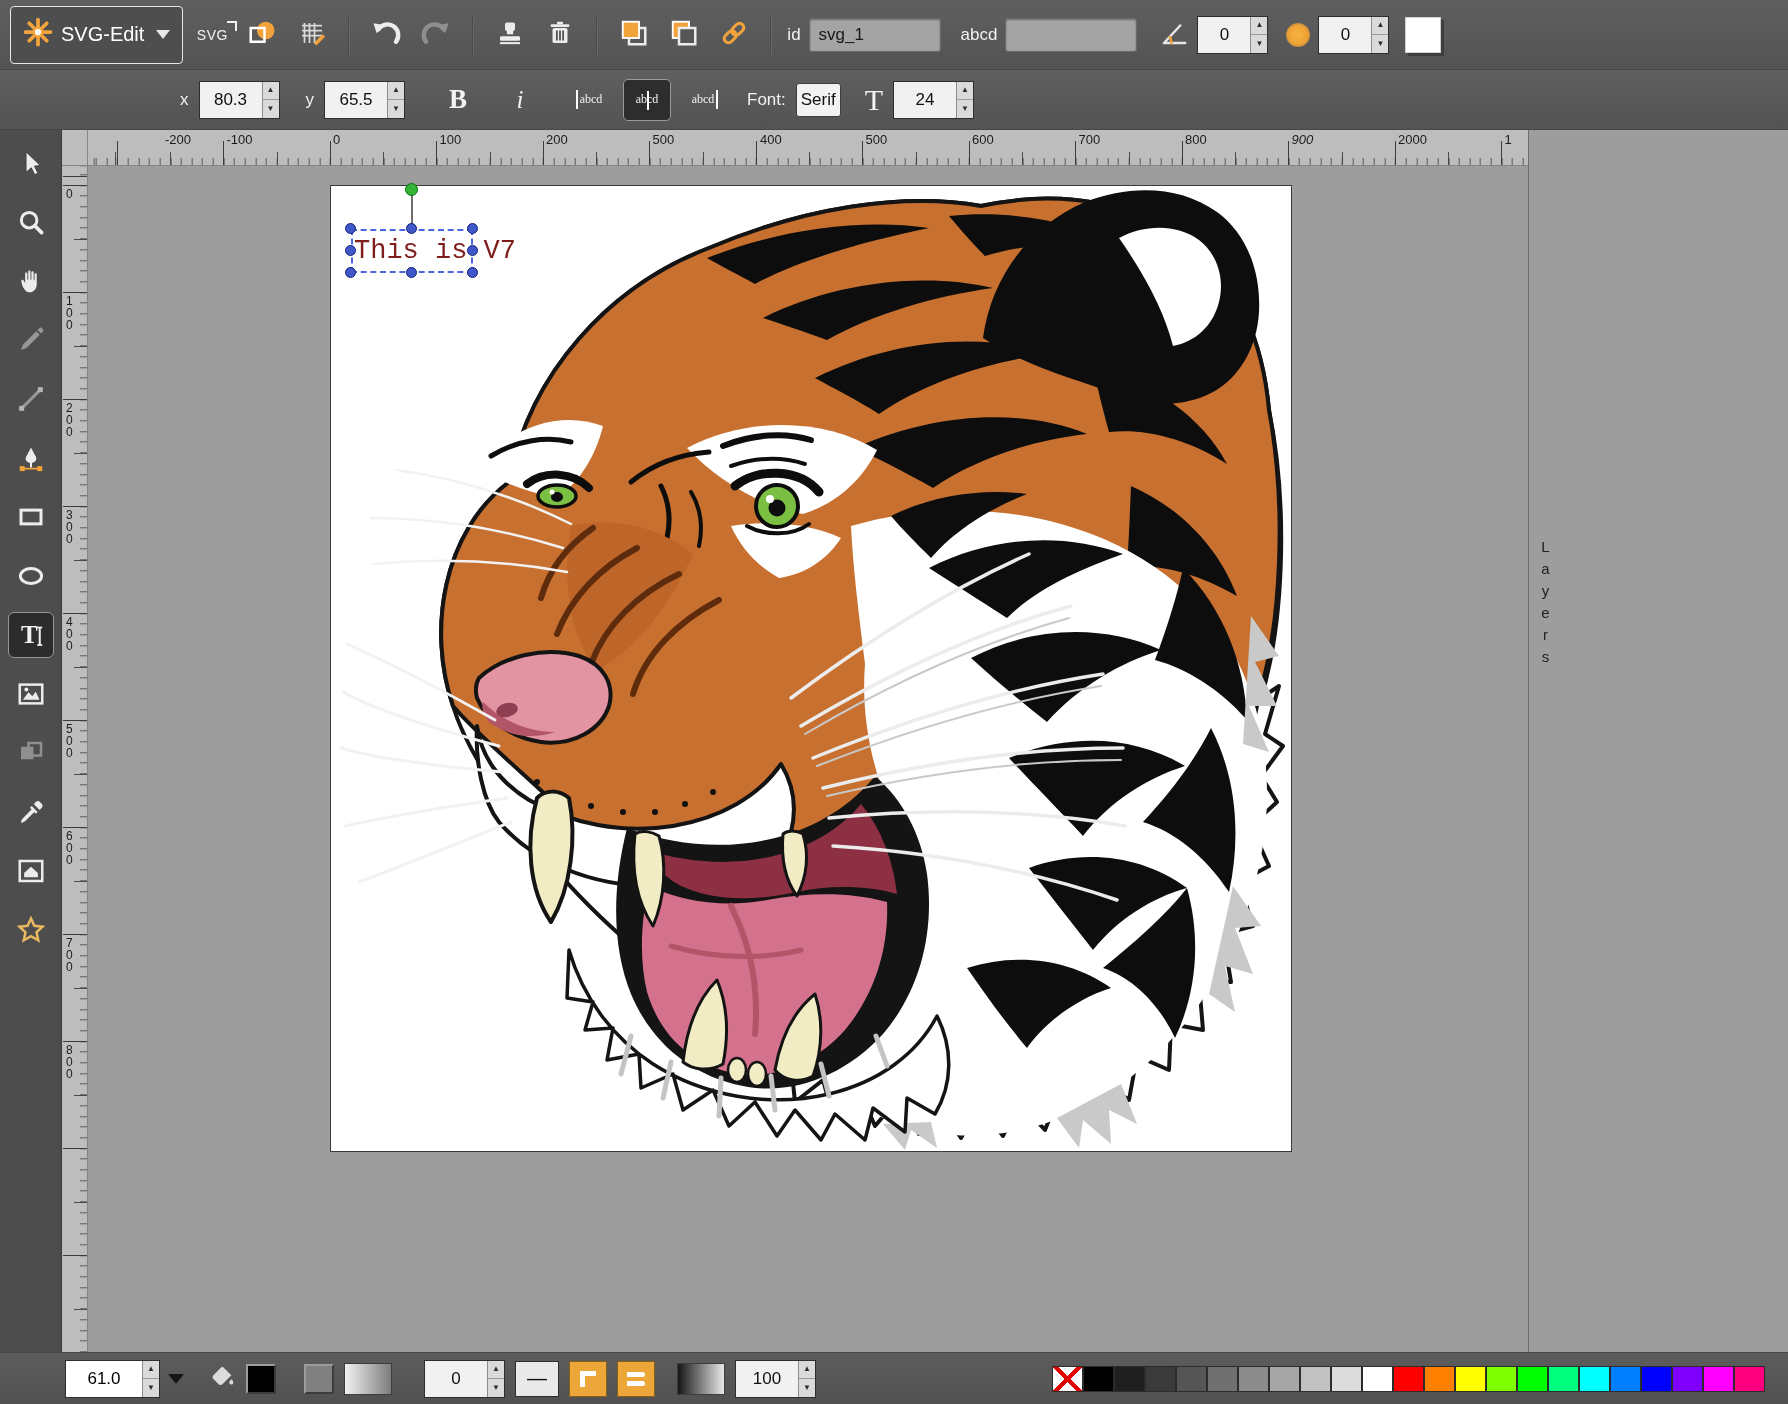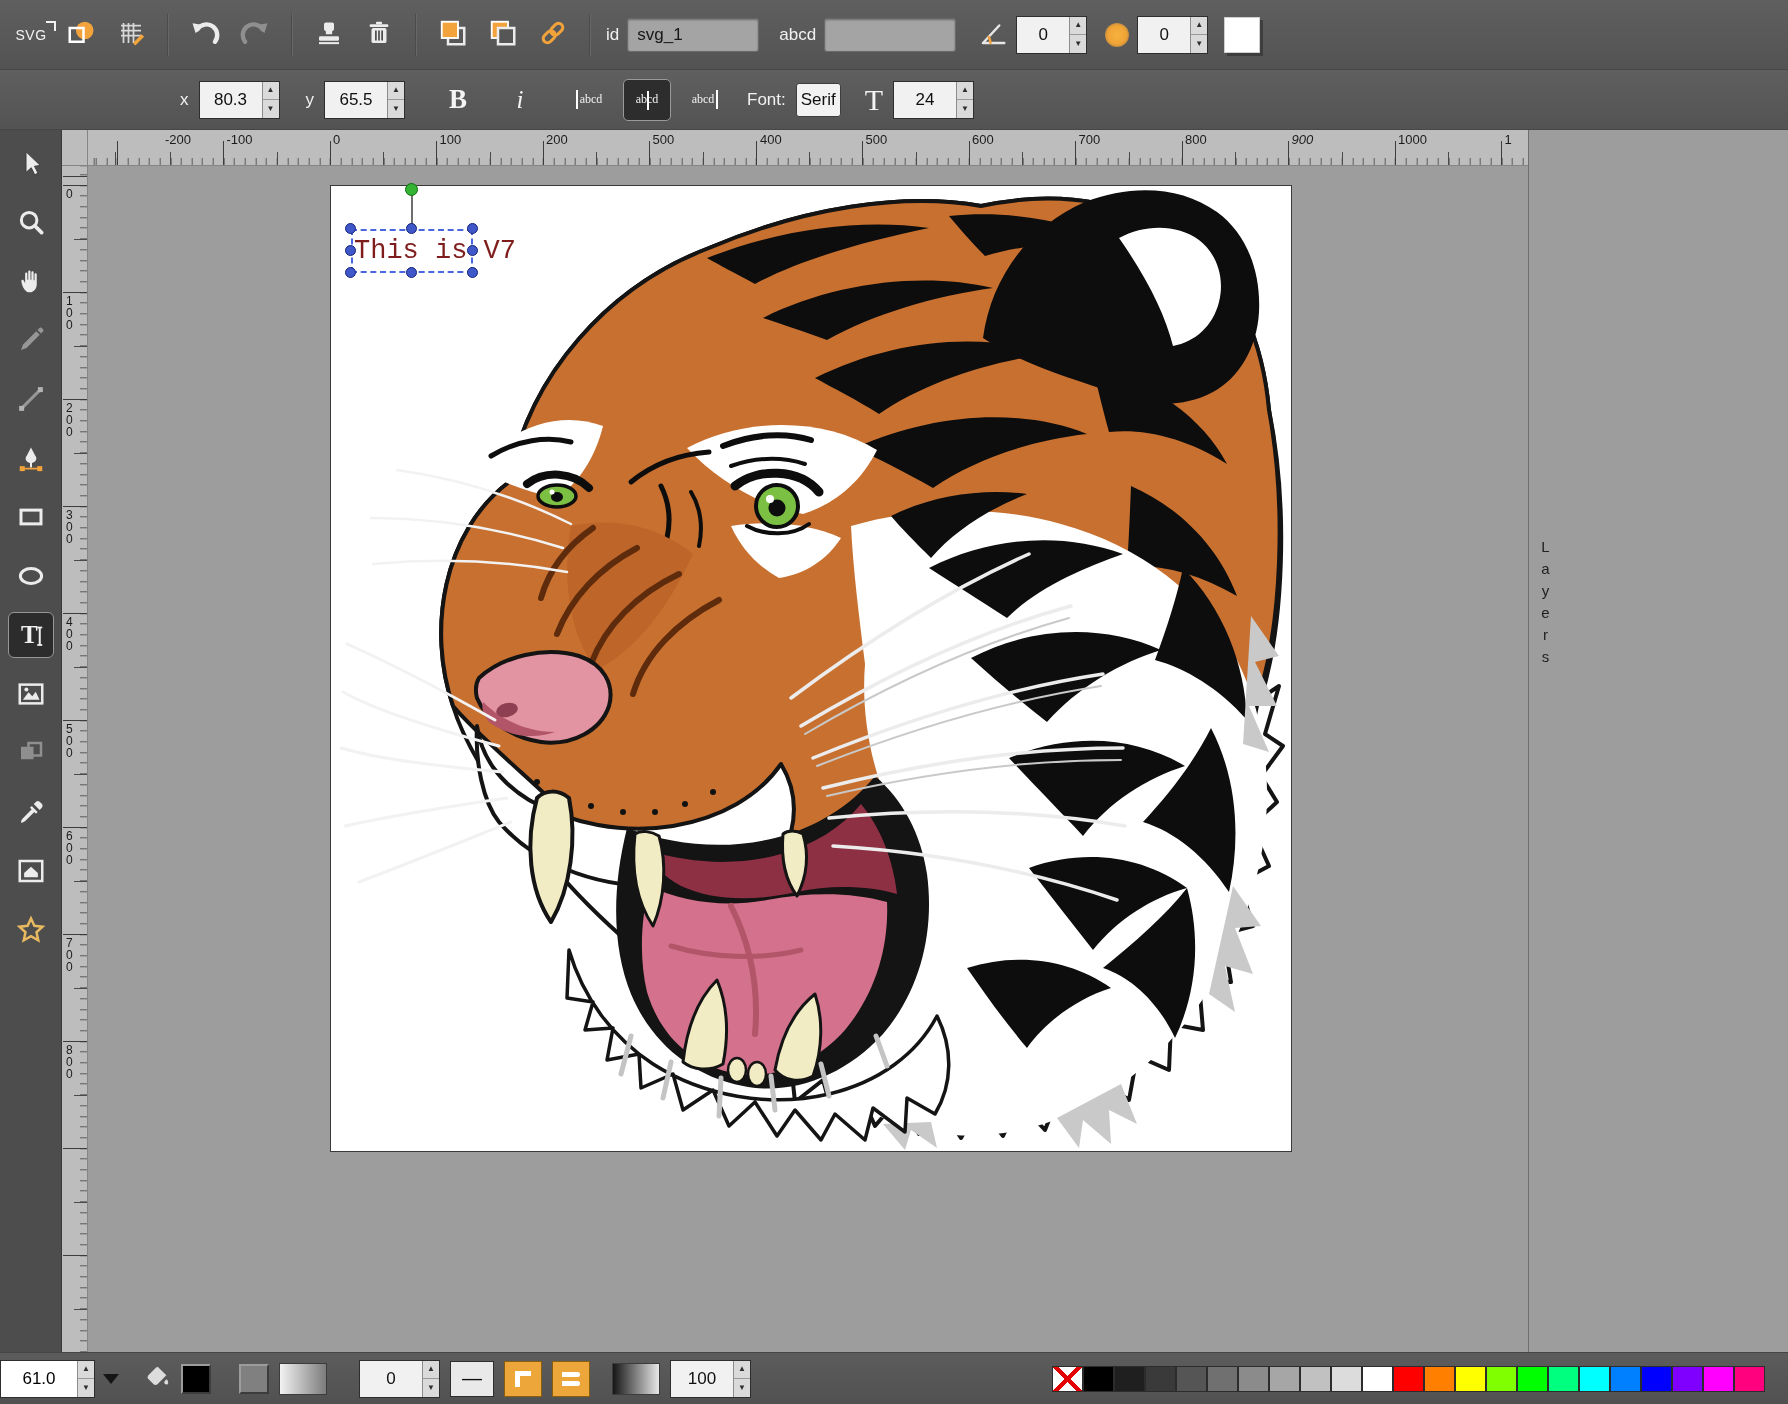--- a/index.html
+++ b/index.html
@@ -101,21 +101,21 @@
     background:#35b335;border:1.5px solid #0c6e0c;box-sizing:border-box}
 
   
   #side-panel{position:absolute;right:0;top:130px;width:260px;bottom:52px;background:#9d9d9d;
     border-left:1px solid #6f6f6f;box-sizing:border-box;cursor:pointer}
   #layers-label{position:absolute;left:8px;top:408px;writing-mode:vertical-rl;text-orientation:upright;
     letter-spacing:5px;font-size:15px;color:#222}
 
   
   #toolbar-bottom{position:absolute;left:0;right:0;bottom:0;height:52px;background:linear-gradient(#5c5c5c,#515151);
-    border-top:1px solid #454545;display:flex;align-items:center;gap:10px;box-sizing:border-box}
+    border-top:1px solid #454545;display:flex;align-items:center;padding-left:65px;gap:10px;box-sizing:border-box}
   #zoom-group{display:flex;align-items:center;gap:8px}
   .zbox{display:flex;align-items:stretch;height:36px;background:#fff;border:1px solid #2e2e2e}
   .zbox input{width:72px;border:0;text-align:center;font-size:17px;font-family:inherit;outline:none}
   .dd-caret{width:0;height:0;border-left:8px solid transparent;border-right:8px solid transparent;
     border-top:10px solid #151515;cursor:pointer}
   .cswatch{width:30px;height:30px;border:2px solid #9c9c9c;border-right-color:#3c3c3c;border-bottom-color:#3c3c3c;box-sizing:border-box}
   #fill-swatch{background:#000}
   #stroke-swatch{background:#808080}
   .grad-box{width:46px;height:30px;border:1px solid #3c3c3c;background:linear-gradient(90deg,#f2f2f2,#7c7c7c)}
   #dash-btn{width:44px;height:36px;background:#e9e9e9;border:1px solid #2e2e2e;font-size:20px;color:#111;cursor:pointer}
@@ -130,20 +130,35 @@
   .swatch.none{background:
       linear-gradient(45deg,transparent 45%,#e30000 45% 55%,transparent 55%),
       linear-gradient(135deg,transparent 45%,#e30000 45% 55%,transparent 55%),#fff}
 </style>
 </head>
 <body>
 
 <div id="app">
 
   <div id="toolbar-top" class="bar">
+    <button id="logo-btn">
+      <span>
+        <svg viewBox="0 0 24 24" width="30" height="30">
+            <g stroke="#f2a33c" stroke-width="3" stroke-linecap="round">
+              <line x1="12" y1="2" x2="12" y2="22"></line>
+              <line x1="2" y1="12" x2="22" y2="12"></line>
+              <line x1="5" y1="5" x2="19" y2="19"></line>
+              <line x1="19" y1="5" x2="5" y2="19"></line>
+            </g>
+            <circle cx="12" cy="12" r="3.5" fill="#fff" stroke="#f2a33c" stroke-width="2"></circle>
+          </svg>
+      </span>
+      <span>SVG-Edit</span>
+      <span class="caret"></span>
+    </button>
 
     <button class="ibtn">
         <span class="src-ic">SVG</span>
       </button>
     <button class="ibtn">
       <span><svg width="30" height="30" viewBox="0 0 24 24">
             <circle cx="15" cy="10" r="7" fill="#f2a33c"></circle>
             <rect x="3" y="8" width="11" height="11" fill="none" stroke="#fff" stroke-width="2"></rect>
           </svg></span>
     </button>
@@ -396,21 +411,21 @@
       <span class="rnum" style="left: 245px;">0</span>
       <span class="rnum" style="left: 351.5px;">100</span>
       <span class="rnum" style="left: 458px;">200</span>
       <span class="rnum" style="left: 564.5px;">500</span>
       <span class="rnum" style="left: 672px;">400</span>
       <span class="rnum" style="left: 777.5px;">500</span>
       <span class="rnum" style="left: 884px;">600</span>
       <span class="rnum" style="left: 990.5px;">700</span>
       <span class="rnum" style="left: 1097px;">800</span>
       <span class="rnum" style="left: 1203.5px; font-style: italic;">900</span>
-      <span class="rnum" style="left: 1310px;">1000</span>
+      <span class="rnum" style="left: 1310px;">2000</span>
       <span class="rnum" style="left: 1416.5px;">1</span>
     </div>
   <div id="ruler-left">
       <div class="rvnum" style="top: 22px;">
         <span>0</span>
       </div>
       <div class="rvnum" style="top: 129px;">
         <span>1</span>
         <span>0</span>
         <span>0</span>

